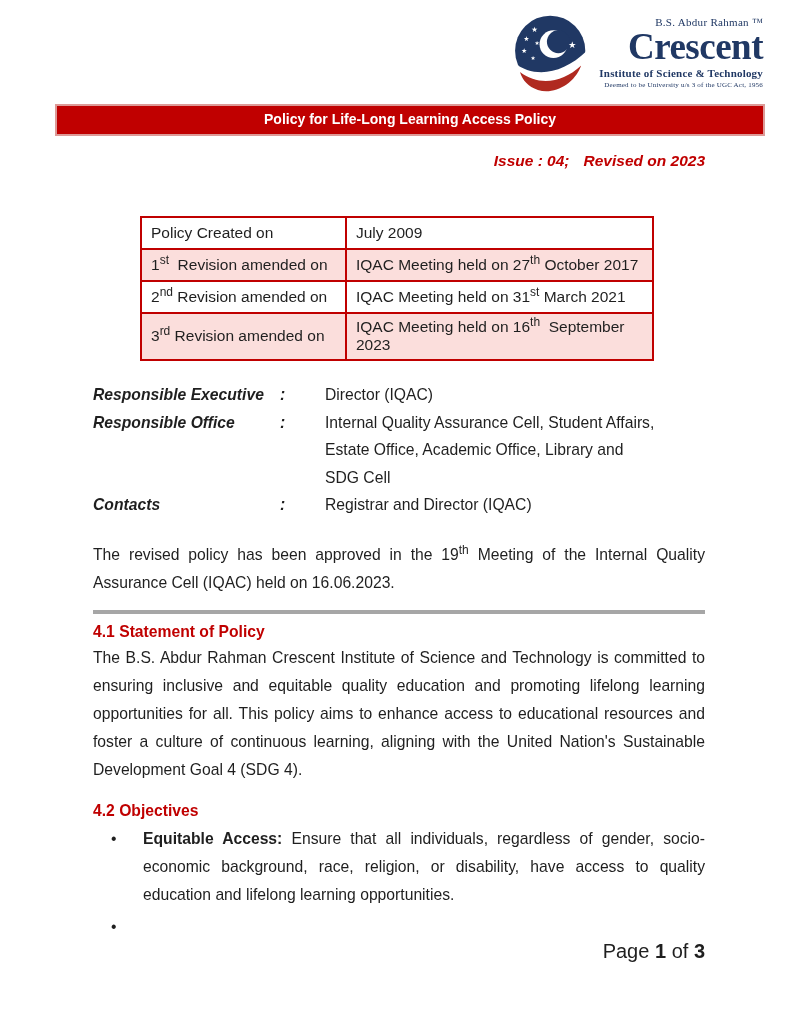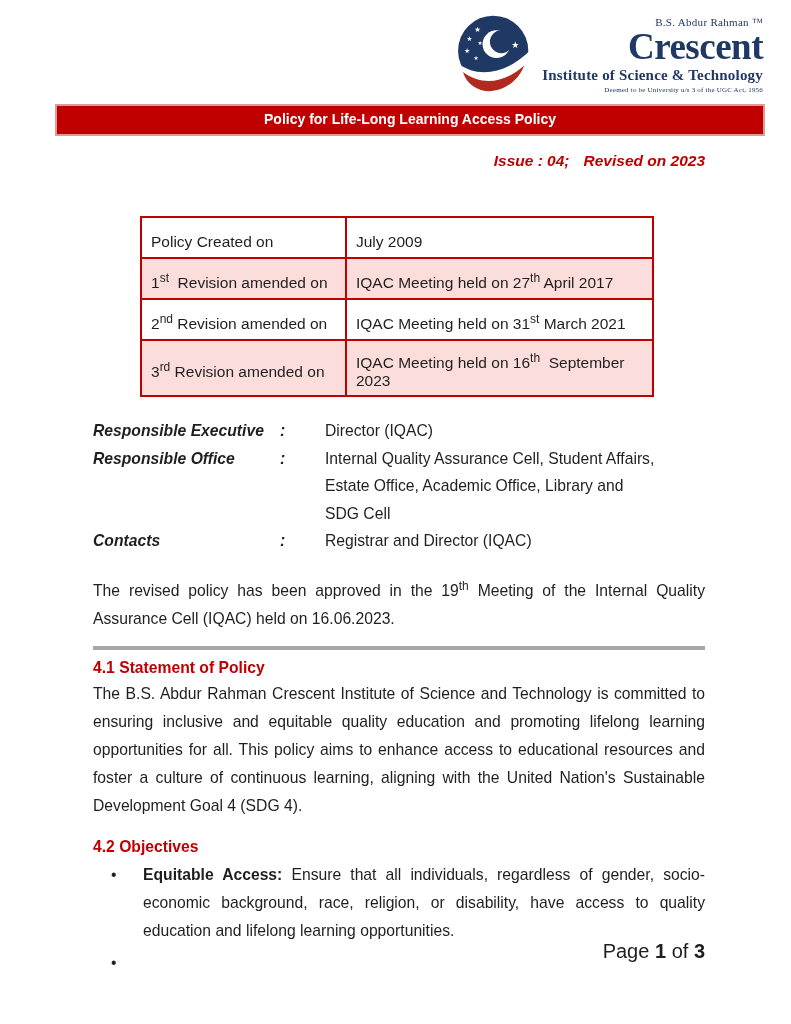--- a/index.html
+++ b/index.html
@@ -9,40 +9,40 @@
     overflow:hidden;
   }
 
   
   .logo-row { display:flex; justify-content:flex-end; padding:14px 28px 0 0; height:84px; box-sizing:border-box; }
   .logo { display:flex; align-items:flex-start; gap:7px; }
   .emblem { width:82px; height:80px; }
   .logo-text { display:flex; flex-direction:column; align-items:flex-end; padding-top:2px;font-family:Liberation Serif, serif; }
   .tm-line { font-size:11px; color:var(--logo-navy,#203864); letter-spacing:0.3px; }
   .logo-name { font-size:37px; font-weight:bold; color:var(--logo-navy,#203864); line-height:1.05; letter-spacing:-0.5px; }
-  .logo-sub { font-size:15px; font-weight:600; color:var(--logo-navy,#203864); margin-top:0px; letter-spacing:0.2px; }
+  .logo-sub { font-size:11px; font-weight:600; color:var(--logo-navy,#203864); margin-top:0px; letter-spacing:0.2px; }
   .logo-tagline { font-size:7px; color:var(--logo-navy,#203864); margin-top:2px; letter-spacing:0.2px; }
 
   
   .banner {
     margin:20px 0 0 55px; width:710px; box-sizing:border-box;
     background:var(--banner-red,#c00000); border:2px solid var(--banner-border,#dd9a97);
     text-align:center; color:#ffffff; font-weight:bold; font-size:14px; padding:5px 0 7px;
   }
 
   
   .issue-line {
     text-align:right; margin:16px 86px 0 0;
     color:var(--heading-red,#c00000); font-weight:bold; font-style:italic; font-size:15.5px;
   }
   .issue-gap { display:inline-block; width:14px; }
 
   
   .rev-table { margin:46px 0 0 140px; border-collapse:collapse; font-size:15.5px; color:var(--text-black,#1f1f1f); }
-  .rev-table td { border:2px solid var(--table-border-red,#c00000); padding:13px 8px 5px 9px; height:21px; vertical-align:middle; }
+  .rev-table td { border:2px solid var(--table-border-red,#c00000); padding:4px 8px 5px 9px; height:21px; vertical-align:middle; }
   .rev-table td.c1 { width:186px; }
   .rev-table td.c2 { width:288px; }
   .row-pink td { background:var(--row-pink,#fbdedc); }
   sup { font-size:12px; line-height:0; }
   .pre { white-space:pre-wrap; }
 
   
   .resp { margin:20px 86px 0 93px; font-size:15.7px; line-height:27.5px; }
   .resp-row { display:flex; align-items:flex-start; }
   .resp-label { width:187px; font-weight:bold; font-style:italic; }
@@ -104,21 +104,21 @@
   </div>
 
   <table class="rev-table">
     <tbody>
       <tr>
         <td class="c1"><span class="pre">Policy Created on</span><sup></sup><span class="pre"></span></td>
         <td class="c2"><span class="pre">July 2009</span><sup></sup><span class="pre"></span></td>
       </tr>
       <tr class="row-pink">
         <td class="c1"><span class="pre">1</span><sup>st</sup><span class="pre">  Revision amended on</span></td>
-        <td class="c2"><span class="pre">IQAC Meeting held on 27</span><sup>th</sup><span class="pre"> April 2017</span></td>
+        <td class="c2"><span class="pre">IQAC Meeting held on 27</span><sup>th</sup><span class="pre"> October 2017</span></td>
       </tr>
       <tr>
         <td class="c1"><span class="pre">2</span><sup>nd</sup><span class="pre"> Revision amended on</span></td>
         <td class="c2"><span class="pre">IQAC Meeting held on 31</span><sup>st</sup><span class="pre"> March 2021</span></td>
       </tr>
       <tr class="row-pink">
         <td class="c1"><span class="pre">3</span><sup>rd</sup><span class="pre"> Revision amended on</span></td>
         <td class="c2"><span class="pre">IQAC Meeting held on 16</span><sup>th</sup><span class="pre">  September 2023</span></td>
       </tr>
     </tbody>

